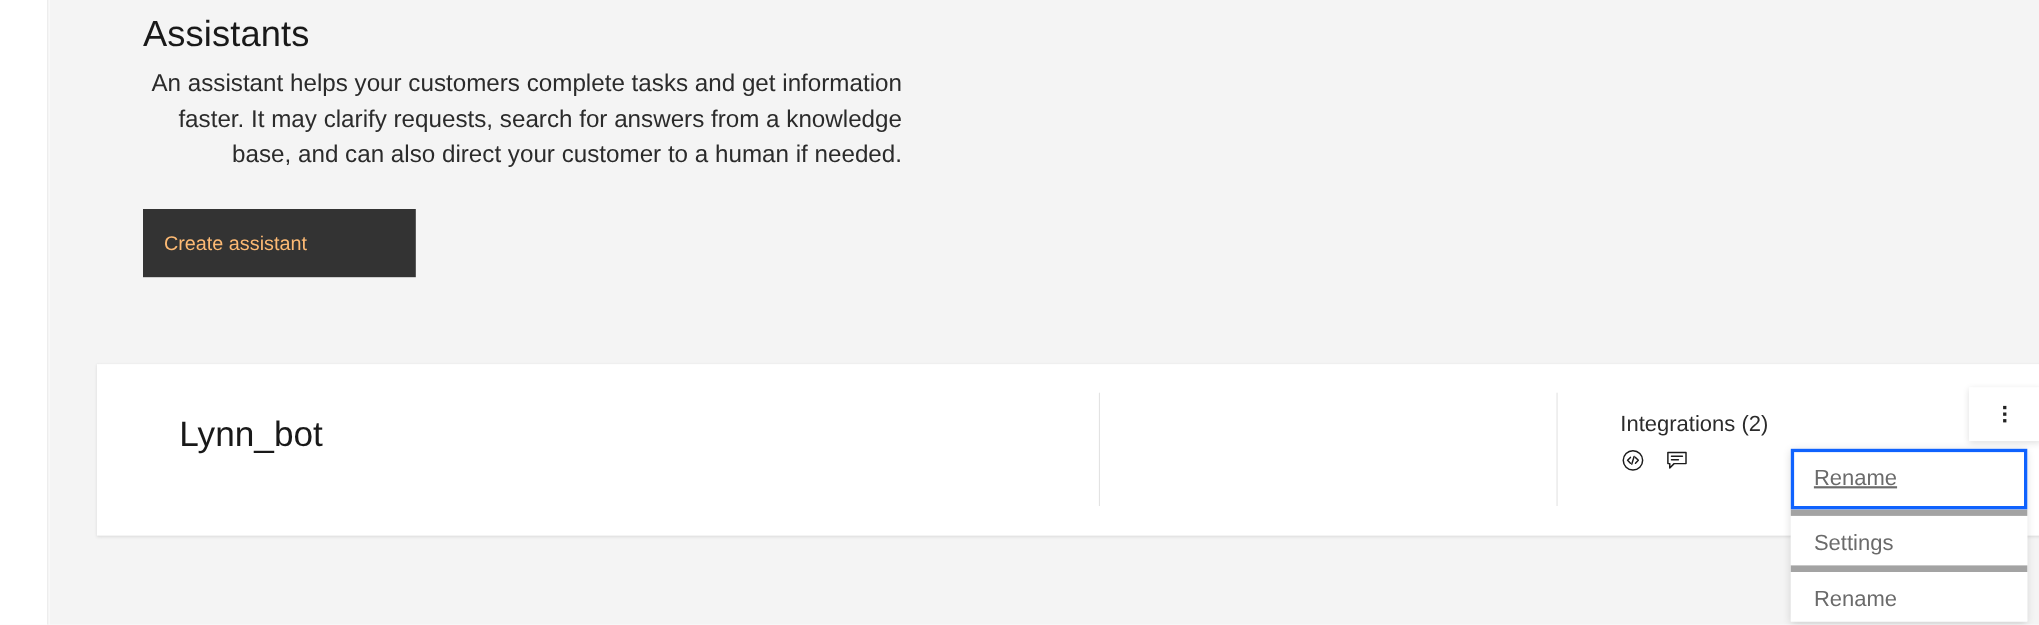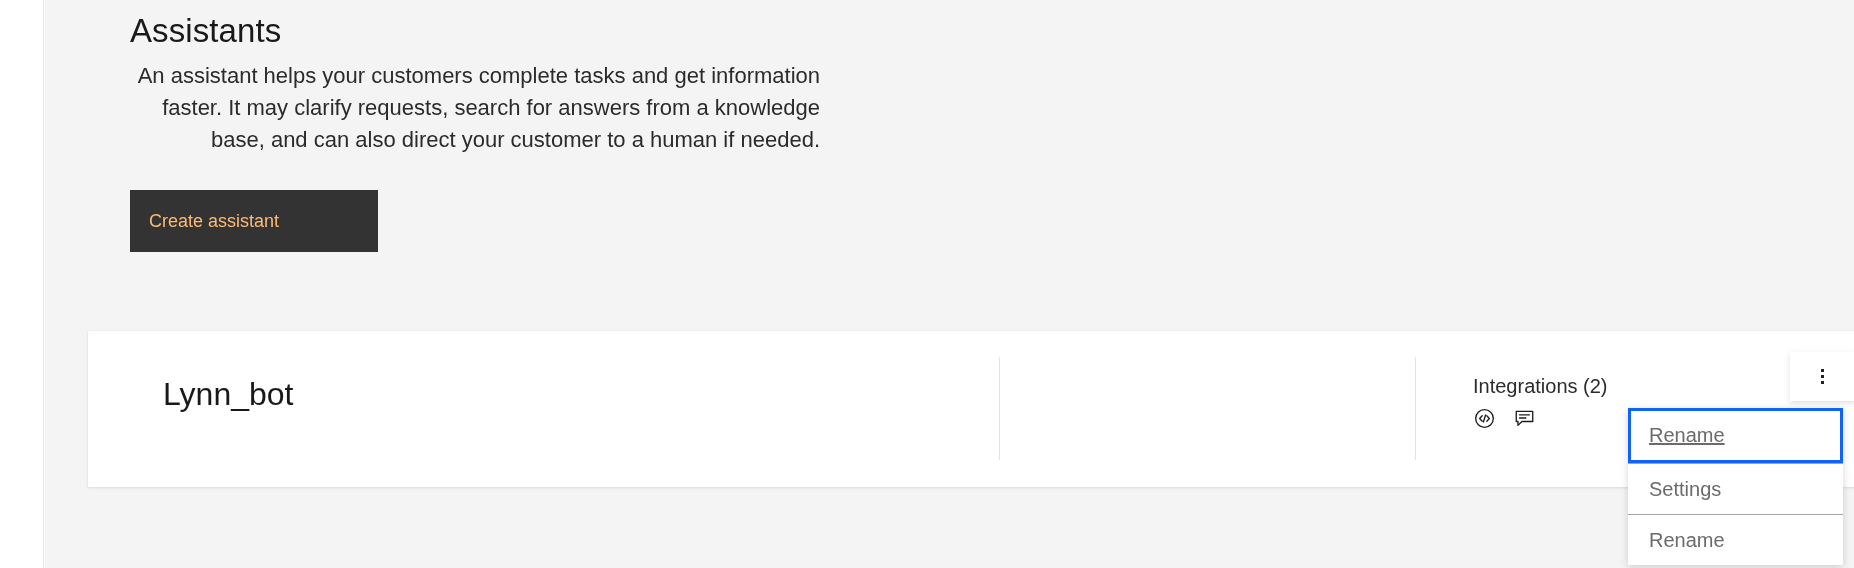--- a/index.html
+++ b/index.html
@@ -205,21 +205,21 @@
     cursor: pointer;
     background: #ffffff;
   }
   .menu-item.focused {
     outline: 3px solid #0f62fe;
     outline-offset: -3px;
     z-index: 2;
     text-decoration: underline;
   }
   .menu-item.sep {
-    border-top: 1px solid #a3a3a3;
+    border-top: 6px solid #a3a3a3;
     height: 51px;
     line-height: 51px;
   }
 </style>
 </head>
 <body>
 
 <div id="app">
 
   <div class="left-rail"></div>

